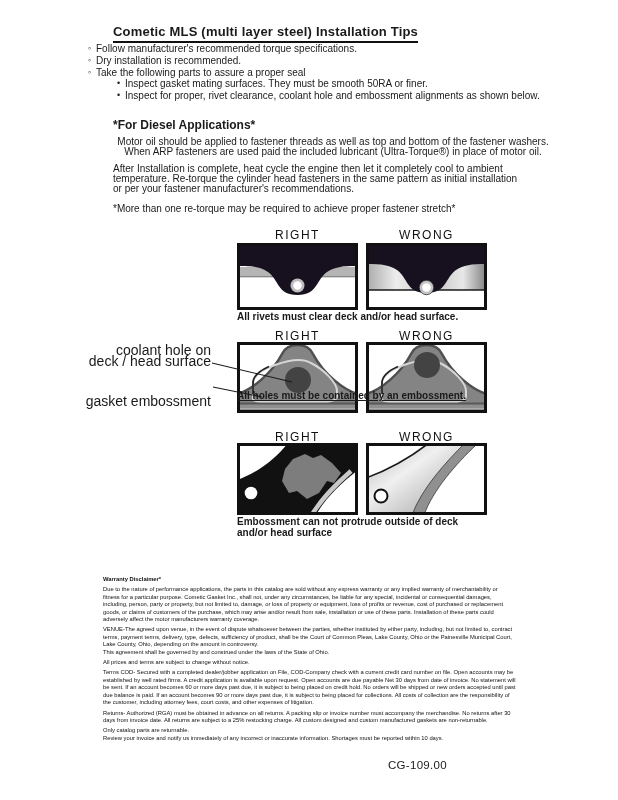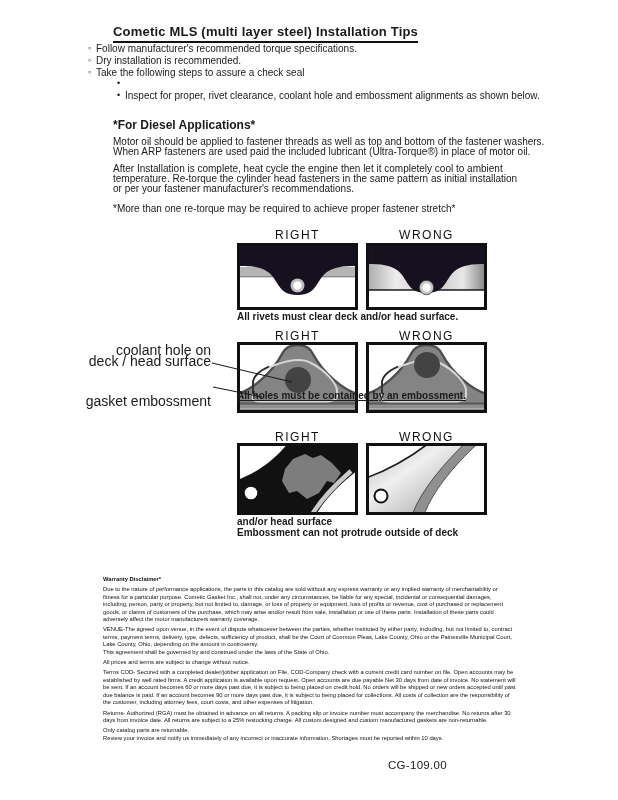--- a/index.html
+++ b/index.html
@@ -9,21 +9,21 @@
   .title{position:absolute;left:113px;top:24px;font-size:13px;font-weight:bold;
          letter-spacing:.2px;border-bottom:2px solid #111;padding-bottom:2px;display:inline-block;}
   
   .bullets{position:absolute;left:88px;top:43px;font-size:10px;line-height:11.8px;}
   .b{display:flex;}
   .b .marker{width:8px;flex:0 0 8px;font-size:9px;}
   .b.sub{margin-left:29px;}
   
   .h2{position:absolute;left:113px;top:118px;font-size:12px;font-weight:bold;}
   .para{position:absolute;left:113px;font-size:10px;line-height:10.2px;width:440px;}
-  .p1{top:137px;} .p2{top:164px;} .pnote{top:204px;}
+  .p1{top:137px;text-align:center;} .p2{top:164px;} .pnote{top:204px;}
   
   .dlabel{position:absolute;width:121px;text-align:center;font-size:12px;letter-spacing:1.5px;color:#111;}
   .figure{position:absolute;width:121px;}
   .caption{position:absolute;left:237px;font-size:10px;font-weight:bold;line-height:11px;width:262px;}
   .ann-label{position:absolute;left:60px;width:151px;text-align:right;font-size:14px;line-height:11px;}
   .ann-lines{position:absolute;left:100px;top:340px;pointer-events:none;z-index:5;}
   
   .legal{position:absolute;left:103px;top:576px;width:413px;font-size:5.8px;line-height:7.4px;color:#111;}
   .legal .lh{font-weight:bold;margin:0 0 3px 0;}
   .legal p{margin:0;}
@@ -43,24 +43,25 @@
     <div class="b">
       <span class="marker">◦</span>
       <span>Follow manufacturer's recommended torque specifications.</span>
     </div>
     <div class="b">
       <span class="marker">◦</span>
       <span>Dry installation is recommended.</span>
     </div>
     <div class="b">
       <span class="marker">◦</span>
-      <span>Take the following steps to assure a check seal</span>
+      <span>Take the following parts to assure a proper seal</span>
     </div>
     <div class="b sub">
       <span class="marker">•</span>
+      <span>Inspect gasket mating surfaces.  They must be smooth 50RA or finer.</span>
     </div>
     <div class="b sub">
       <span class="marker">•</span>
       <span>Inspect for proper, rivet clearance, coolant hole and embossment alignments as shown below.</span>
     </div>
   </div>
 
   <div class="h2">*For Diesel Applications*</div>
   <div class="para p1">
     <div>Motor oil should be applied to fastener threads as well as top and bottom of the fastener washers.</div>
@@ -180,22 +181,22 @@
       </defs>
       <rect x="0" y="0" width="121" height="72" fill="#ffffff"></rect>
       <path d="M0,35 C22,27 46,13 63,0 H99 C80,19 56,45 46,72 H0 Z" fill="url(#g3)"></path>
       <path d="M0,35 C22,27 46,13 63,0" fill="none" stroke="#1a1a1a" stroke-width="1.6"></path>
       <path d="M99,0 C80,19 56,45 46,72 H58 C67,47 90,21 110,2 Z" fill="#909090" stroke="#333333" stroke-width=".8"></path>
       <circle cx="15" cy="53" r="6.5" fill="#ffffff" stroke="#111111" stroke-width="2"></circle>
       <rect x="1.5" y="1.5" width="118" height="69" fill="none" stroke="#111111" stroke-width="3"></rect>
     </svg>
   </div>
   <div class="caption" style="top:516px;">
+    <div>Embossment can not protrude outside of deck</div>
     <div>and/or head surface</div>
-    <div>Embossment can not protrude outside of deck</div>
   </div>
 
   <div class="legal">
     <p class="lh">Warranty Disclaimer*</p>
     <p>Due to the nature of performance applications, the parts in this catalog are sold without any express warranty or any implied warranty of merchantability or fitness for a particular purpose.  Cometic Gasket Inc., shall not, under any circumstances, be liable for any special, incidental or consequential damages, including, person, party or property, but not limited to, damage, or loss of property or equipment, loss of profits or revenue, cost of purchased or replacement goods, or claims of customers of the purchase, which may arise and/or result from sale, installation or use of these parts.  Installation of these parts could adversely affect the motor manufacturers warranty coverage.</p>
     <p class="mt">VENUE-The agreed upon venue, in the event of dispute whatsoever between the parties, whether instituted by either party, including, but not limited to, contract terms, payment terms, delivery, type, defects, sufficiency of product, shall be the Court of Common Pleas, Lake County, Ohio or the Painesville Municipal Court, Lake County, Ohio, depending on the amount in controversy.</p>
     <p>This agreement shall be governed by and construed under the laws of the State of Ohio.</p>
     <p class="mt">All prices and terms are subject to change without notice.</p>
     <p class="mt">Terms COD- Secured with a completed dealer/jobber application on File, COD-Company check with a current credit card number on file.  Open accounts may be established by well rated firms.  A credit application is available upon request.  Open accounts are due payable Net 30 days from date of invoice.  No statement will be sent.  If an account becomes 60 or more days past due, it is subject to being placed on credit hold.  No orders will be shipped or new orders accepted until past due balance is paid.  If an account becomes 90 or more days past due, it is subject to being placed for collections.  All costs of collection are the responsibility of the customer, including attorney fees, court costs, and other expenses of litigation.</p>
     <p class="mt">Returns- Authorized (RGA) must be obtained in advance on all returns.  A packing slip or invoice number must accompany the merchandise.  No returns after 30 days from invoice date.  All returns are subject to a 25% restocking charge.  All custom designed and custom manufactured gaskets are non-returnable.</p>

